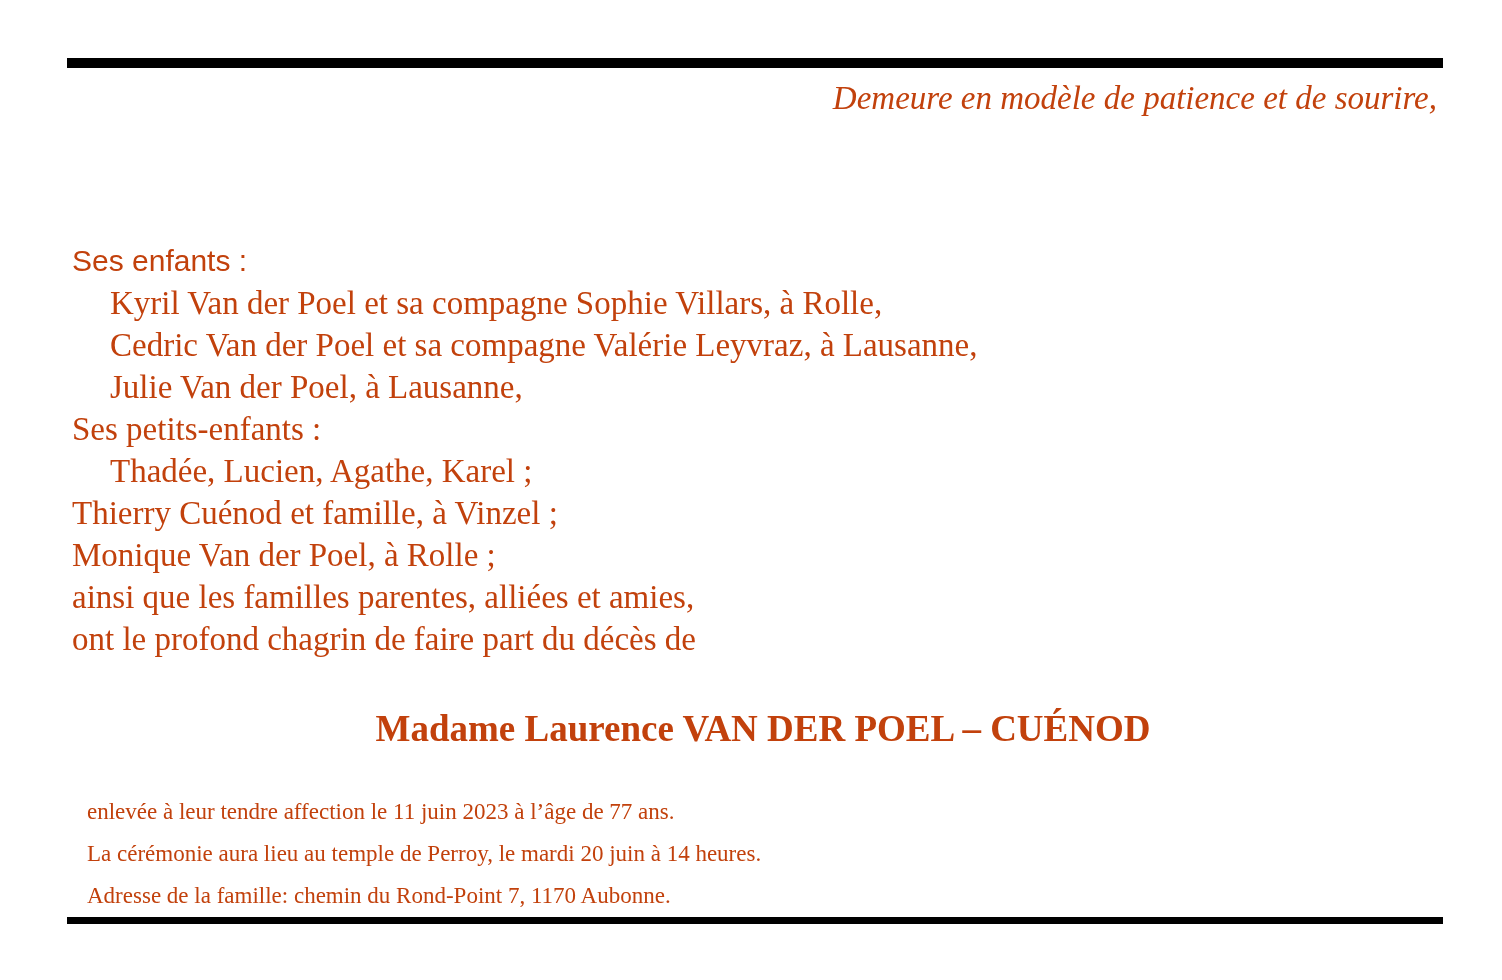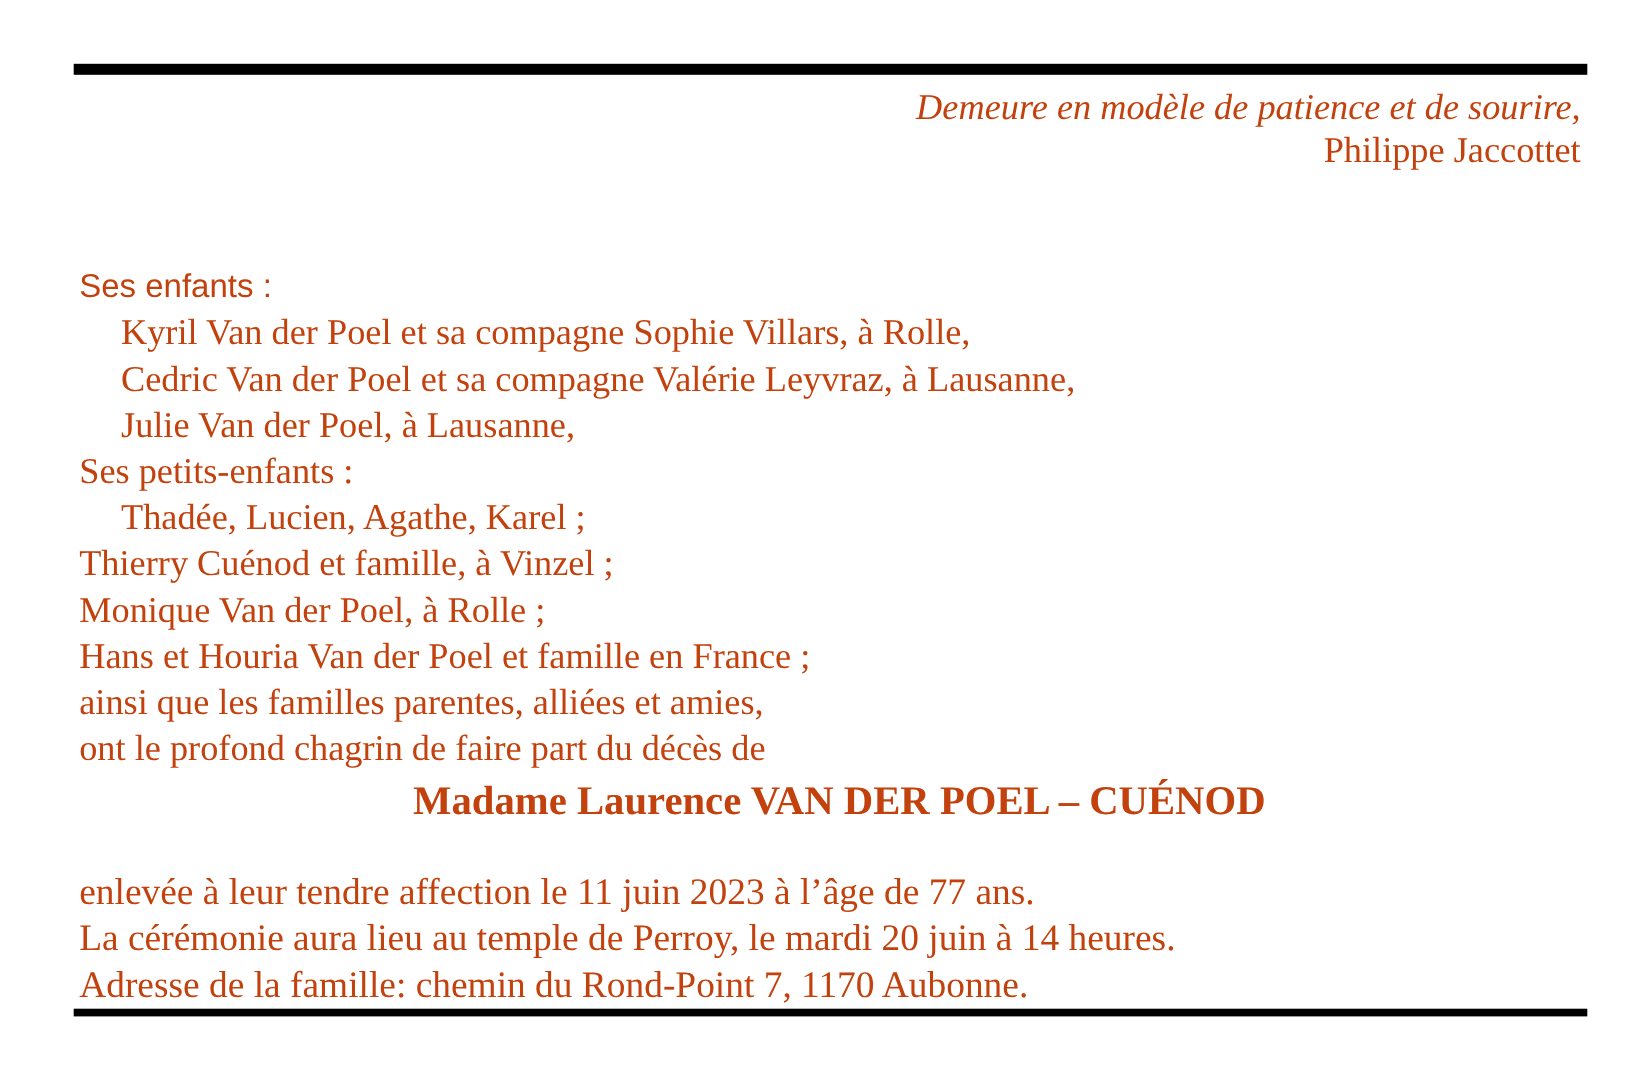--- a/index.html
+++ b/index.html
@@ -77,53 +77,51 @@
     width: 100%;
     text-align: center;
     font-weight: bold;
     font-size: 37px;
     line-height: 46px;
     white-space: nowrap;
     padding-left: 12px;
   }
   .details-block {
     position: absolute;
-    left: 72px;
+    left: 87px;
     top: 791px;
-    font-size: 34px;
+    font-size: 23px;
     line-height: 42px;
   }
   .detail-line {
     white-space: nowrap;
   }
 </style>
 </head>
 <body>
 
 <div class="page">
 
   <div class="rule rule-top"></div>
 
   <div class="epigraph">
     <div>
         <div class="epi-line">Demeure en modèle de patience et de sourire,</div>
       </div>
-    <div class="attribution">Philippe Jaccottet</div>
   </div>
 
   <div class="family-block">
       <div class="fam-line sans"><span>Ses enfants :</span></div>
       <div class="fam-line indent"><span>Kyril </span><span class="b">Van der Poel</span><span> et sa compagne Sophie </span><span class="b">Villars</span><span>, à Rolle,</span></div>
       <div class="fam-line indent"><span>Cedric </span><span class="b">Van der Poel</span><span> et sa compagne Valérie </span><span class="b">Leyvraz</span><span>, à Lausanne,</span></div>
       <div class="fam-line indent"><span>Julie </span><span class="b">Van der Poel</span><span>, à Lausanne,</span></div>
       <div class="fam-line"><span>Ses petits-enfants :</span></div>
       <div class="fam-line indent"><span>Thadée, Lucien, Agathe, Karel ;</span></div>
       <div class="fam-line"><span>Thierry </span><span class="b">Cuénod</span><span> et famille, à Vinzel ;</span></div>
       <div class="fam-line"><span>Monique </span><span class="b">Van der Poel</span><span>, à Rolle ;</span></div>
-      <div class="fam-line"><span>Hans et Houria </span><span class="b">Van der Poel</span><span> et famille en France ;</span></div>
       <div class="fam-line"><span>ainsi que les familles parentes, alliées et amies,</span></div>
       <div class="fam-line"><span>ont le profond chagrin de faire part du décès de</span></div>
     </div>
 
   <div class="deceased-name">Madame Laurence VAN DER POEL – CUÉNOD</div>
 
   <div class="details-block">
       <div class="detail-line">enlevée à leur tendre affection le 11 juin 2023 à l’âge de 77 ans.</div>
       <div class="detail-line">La cérémonie aura lieu au temple de Perroy, le mardi 20 juin à 14 heures.</div>
       <div class="detail-line">Adresse de la famille: chemin du Rond-Point 7, 1170 Aubonne.</div>

